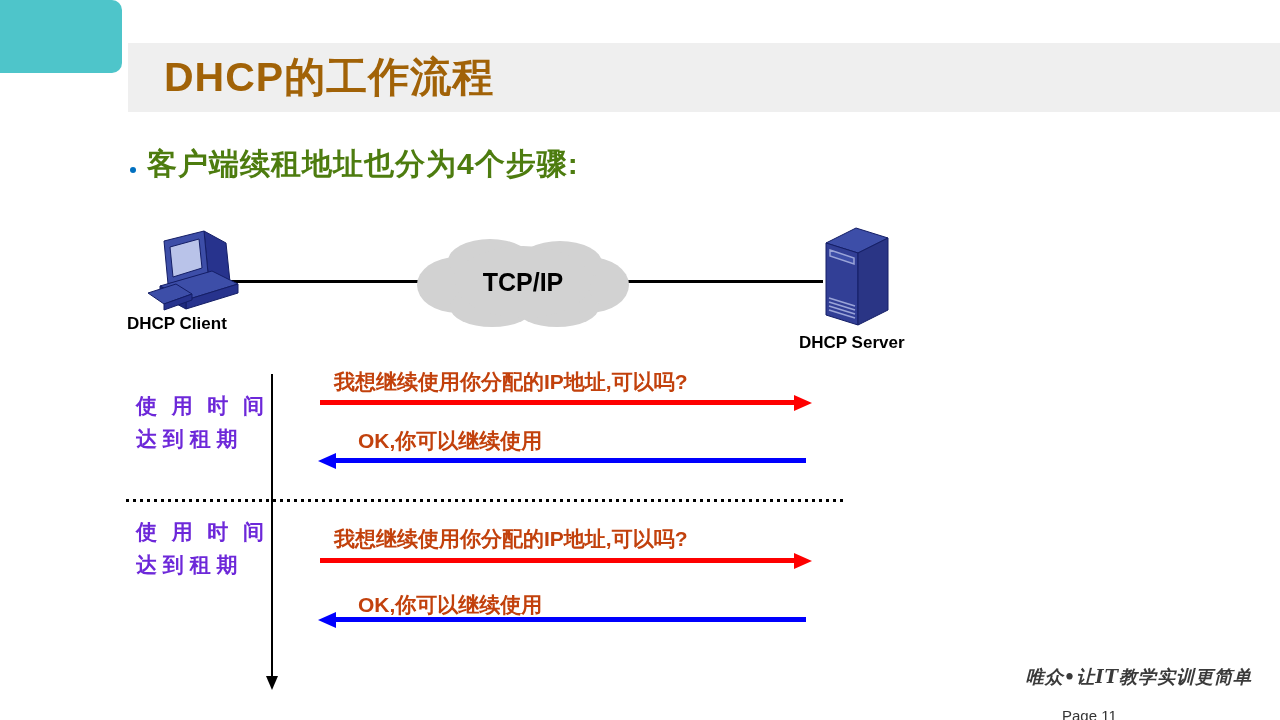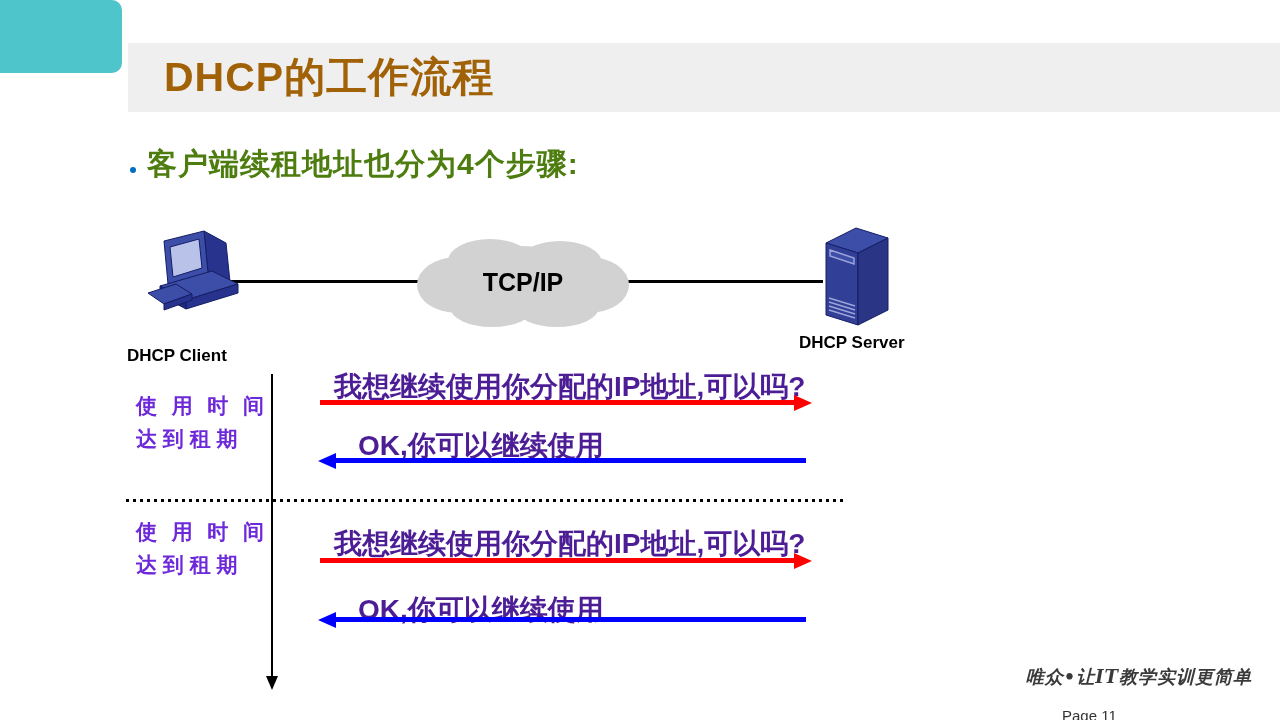--- a/index.html
+++ b/index.html
@@ -19,37 +19,37 @@
   
   .bullet-dot { left:130px; top:167px; width:6px; height:6px; border-radius:50%; }
   .bullet-text { left:147px; top:144px; font-size:30px; font-weight:bold; letter-spacing:1px; }
 
   
   .net-line { left:231px; top:280px; width:592px; height:3px; background:#000; }
   .client-icon { left:146px; top:226px; width:96px; height:94px; }
   .server-icon { left:820px; top:222px; width:74px; height:108px; }
   .cloud { left:412px; top:233px; width:222px; height:98px; }
   .device-label { font-size:17px; font-weight:bold; color:#000; }
-  .client-label { left:127px; top:346px; }
+  .client-label { left:127px; top:314px; }
   .server-label { left:799px; top:333px; }
 
   
   .timeline { left:271px; top:374px; width:2px; height:304px; background:#000; }
   .timeline-head { left:266px; top:676px; width:0; height:0;
                    border-left:6px solid transparent; border-right:6px solid transparent;
                    border-top:14px solid #000; }
   .dotted-divider { left:126px; top:499px; width:719px; height:3px;
                     background:repeating-linear-gradient(to right,#000 0 3px,transparent 3px 7px); }
   .milestone { left:136px; width:128px; font-size:21px; font-weight:bold; color:#6d28d9; line-height:33px; }
   .milestone div { text-align:justify; text-align-last:justify; }
   .milestone div:last-child { text-align:left; text-align-last:left; }
   .milestone-1 { top:389px; }
   .milestone-2 { top:515px; }
 
-  .msg-label { font-size:28px; font-weight:bold; color:#4c1d95; white-space:nowrap; }
+  .msg-label { font-size:21px; font-weight:bold; color:#c2410c; white-space:nowrap; }
   .req1-label { left:334px; top:368px; }
   .resp1-label { left:358px; top:427px; }
   .req2-label { left:334px; top:525px; }
   .resp2-label { left:358px; top:591px; }
 
   .msg-arrow { height:5px; background:currentColor; }
   .msg-arrow.to-right::after { content:""; position:absolute; left:100%; top:50%;
       transform:translateY(-50%); border-top:8px solid transparent;
       border-bottom:8px solid transparent; border-left:18px solid; }
   .msg-arrow.to-left::before { content:""; position:absolute; right:100%; top:50%;

